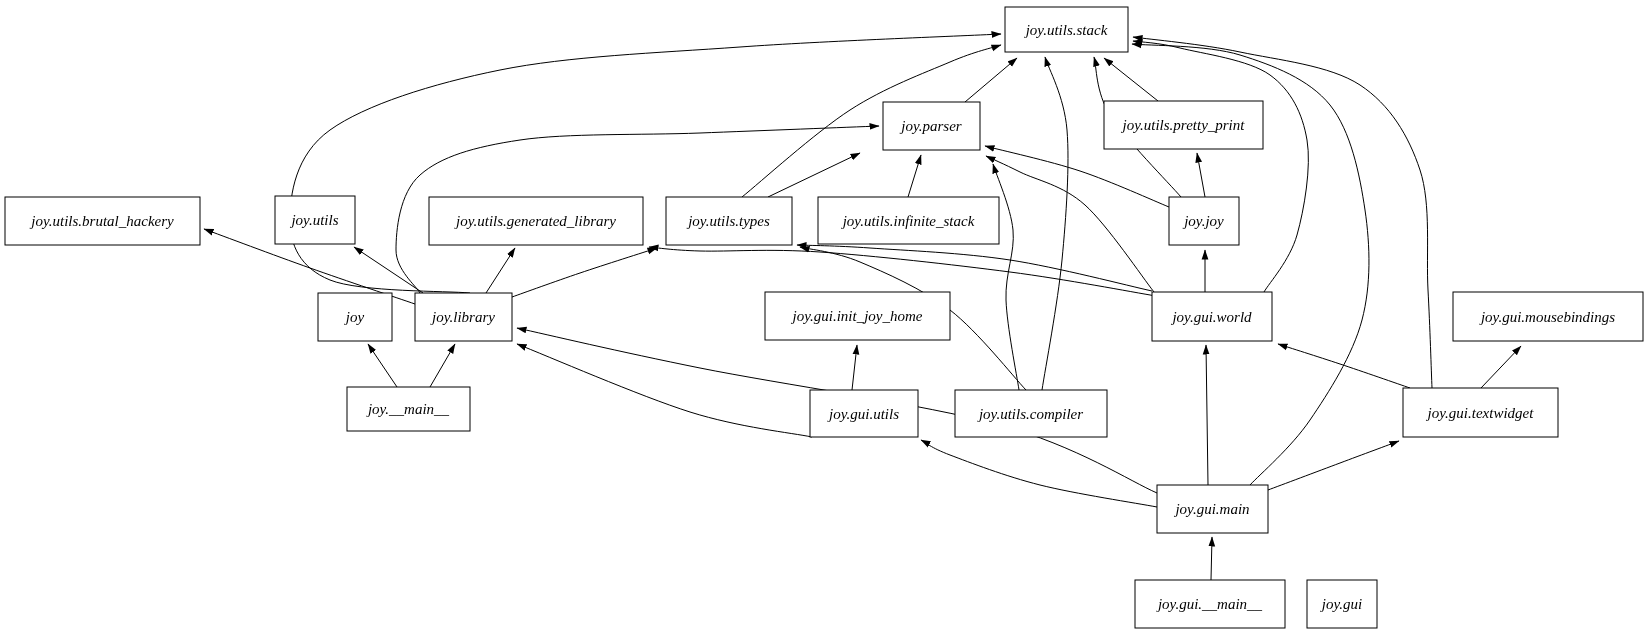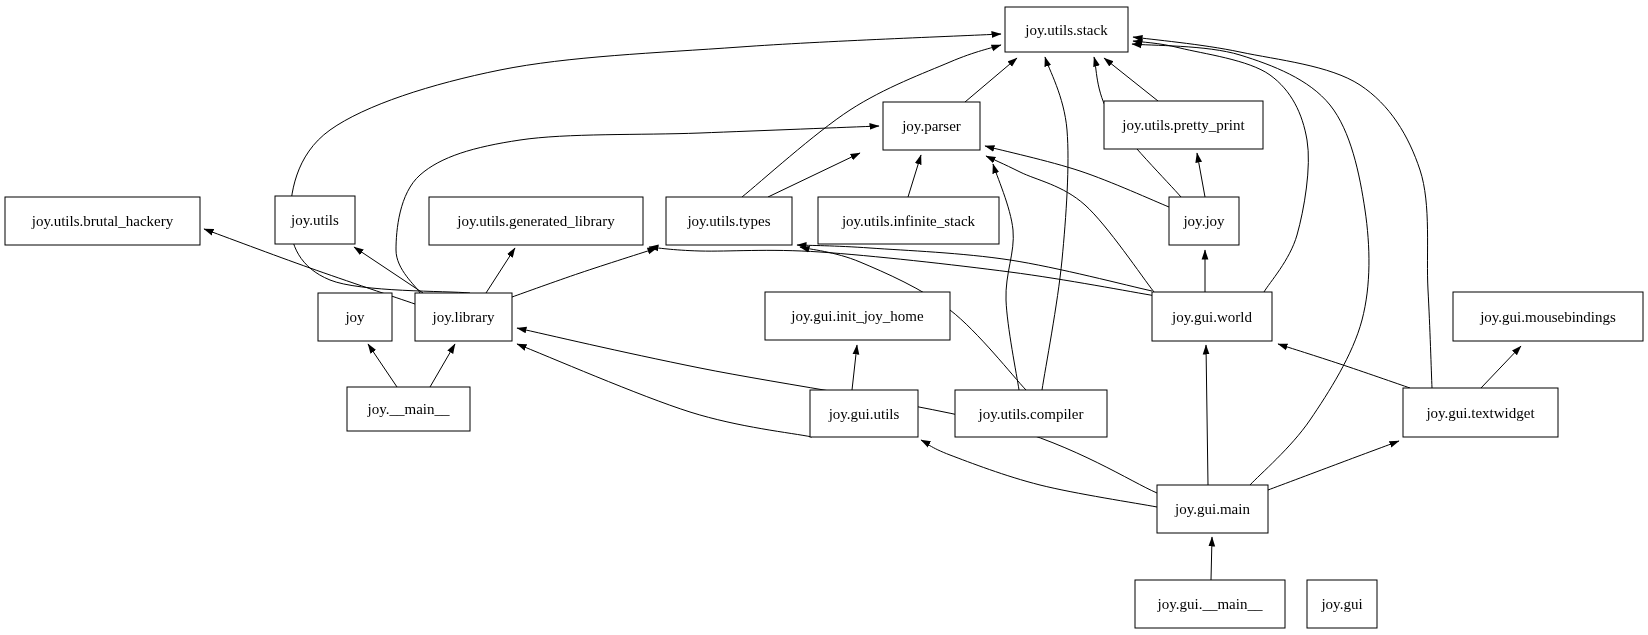--- a/index.html
+++ b/index.html
@@ -6,20 +6,21 @@
     margin: 0;
     padding: 0;
     background: #ffffff;
   }
   #canvas-wrap {
     position: relative;
     width: 1648px;
     height: 635px;
     background: #ffffff;
     overflow: hidden;
+    font-style: italic;
   }
   svg {
     display: block;
   }
   .graph-node-rect {
     fill: #ffffff;
     stroke: #000000;
     stroke-width: 1;
   }
   .graph-node-label {

